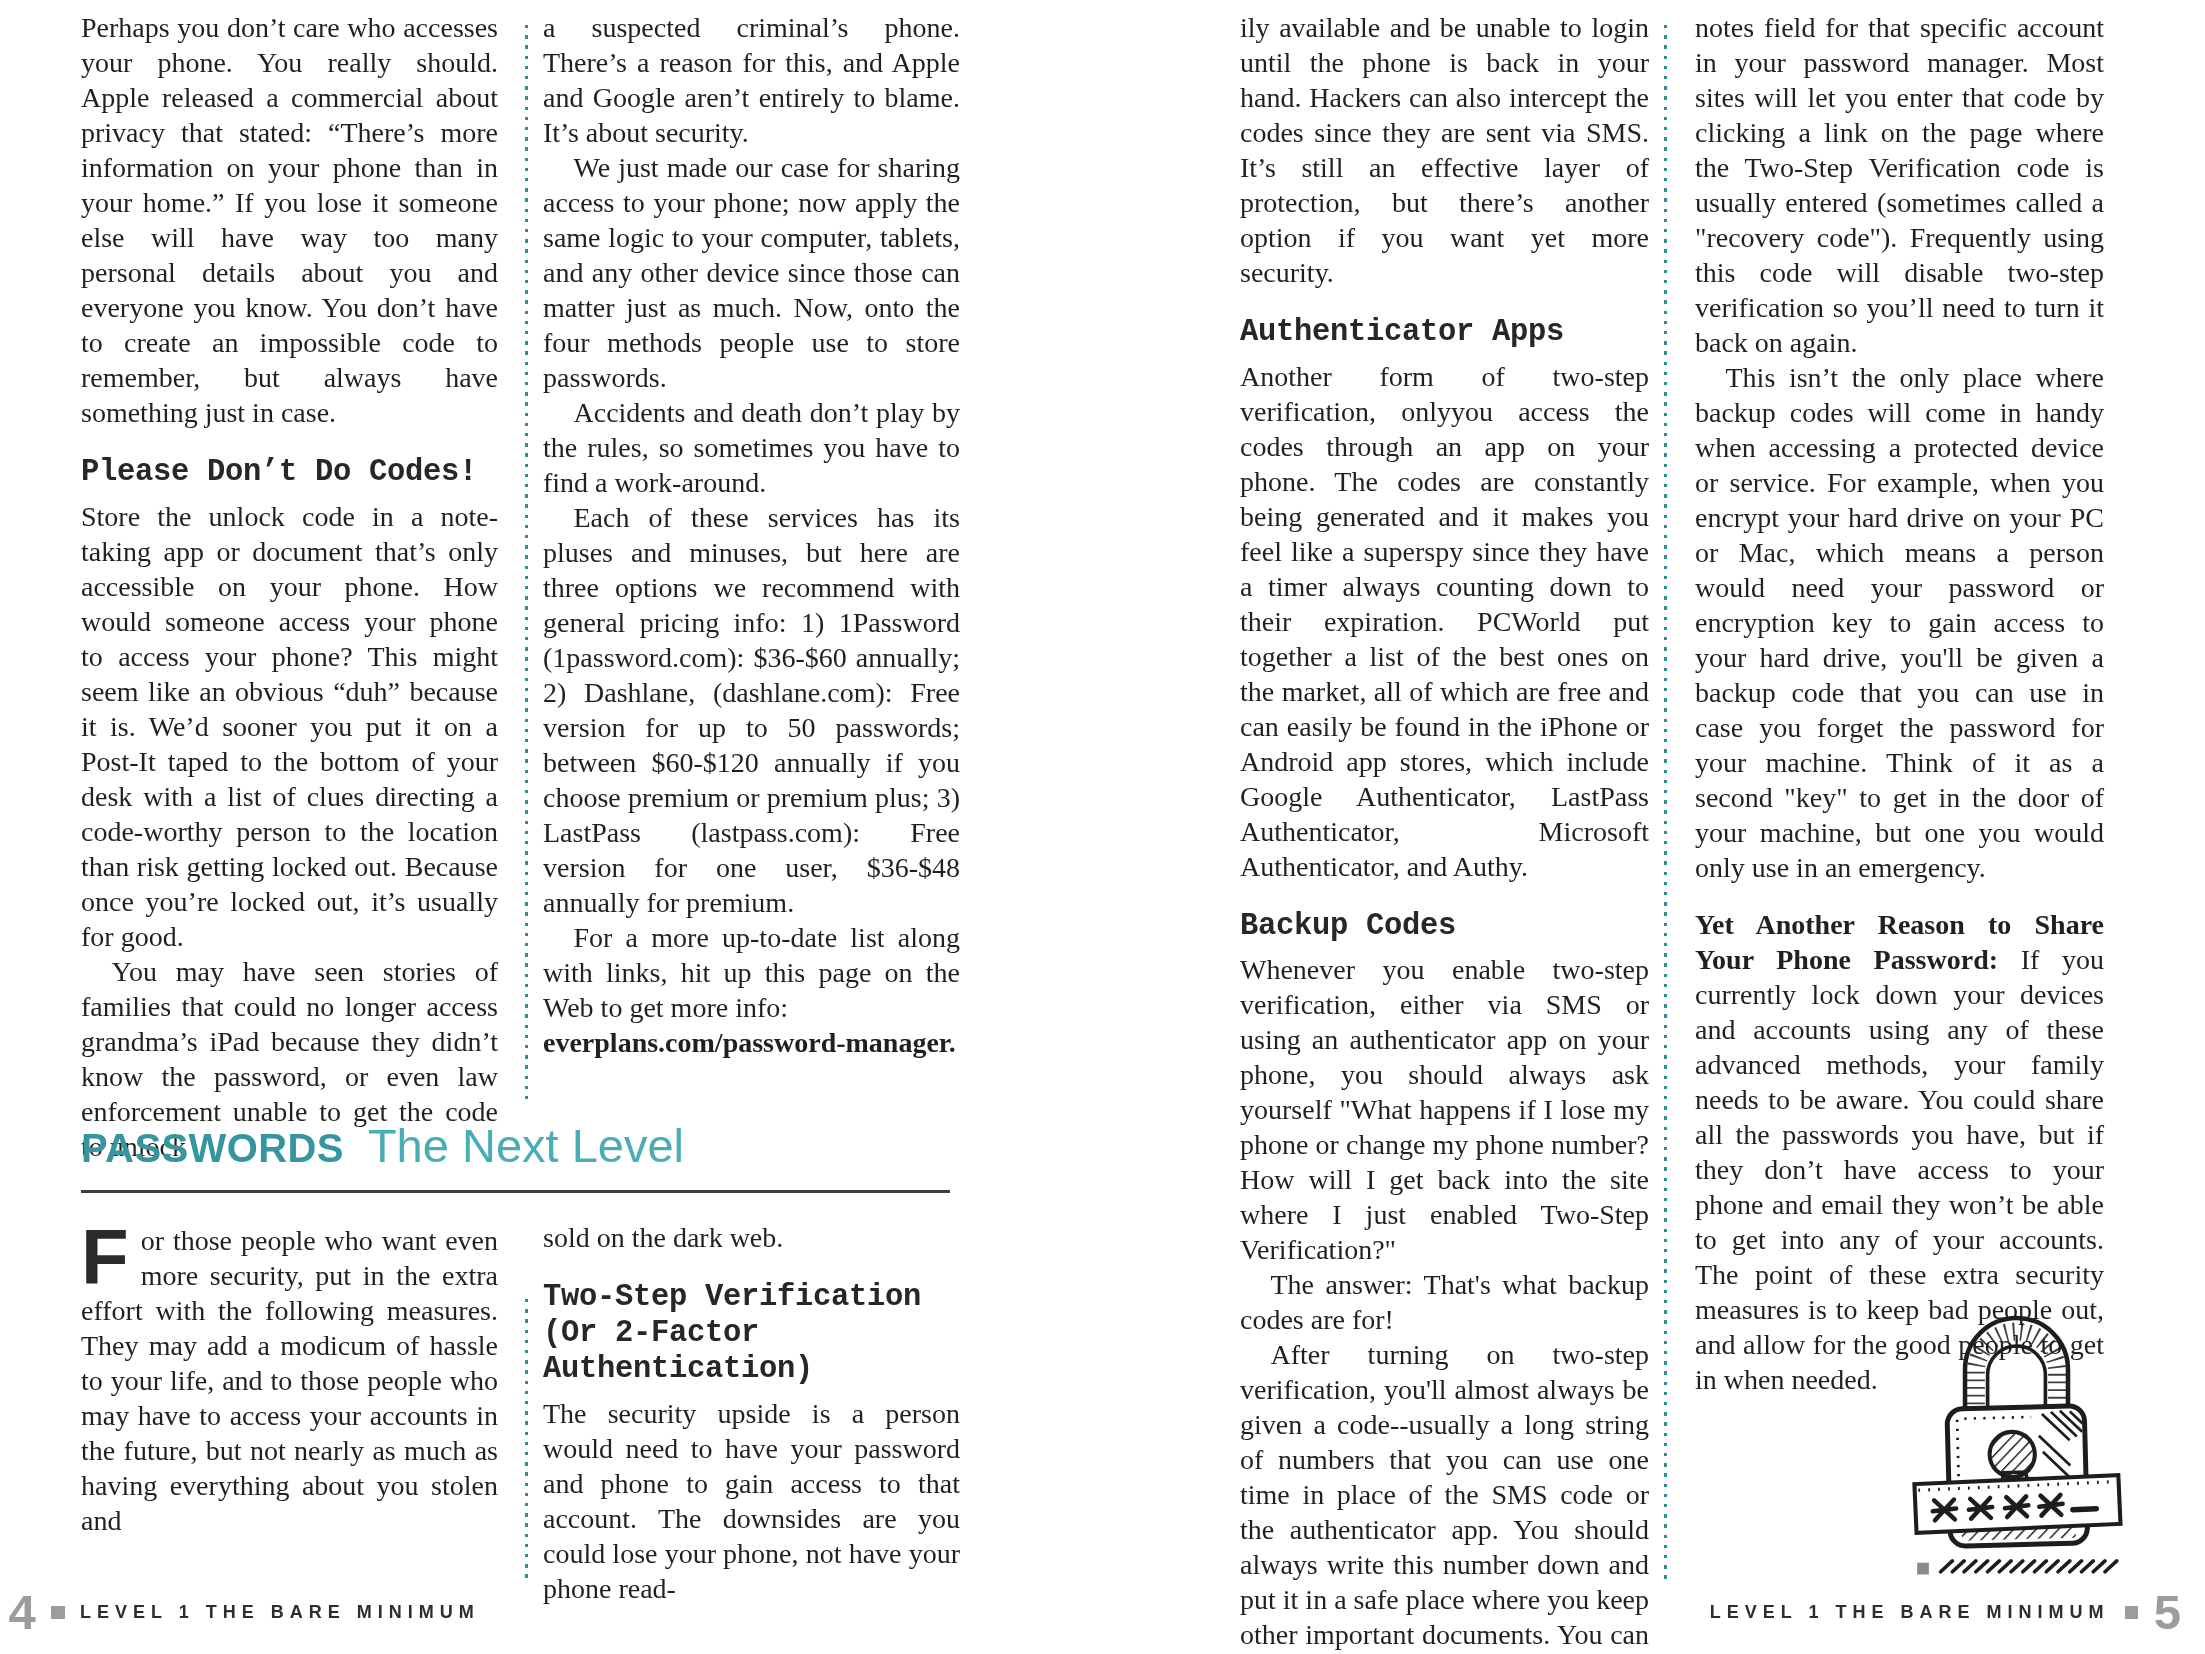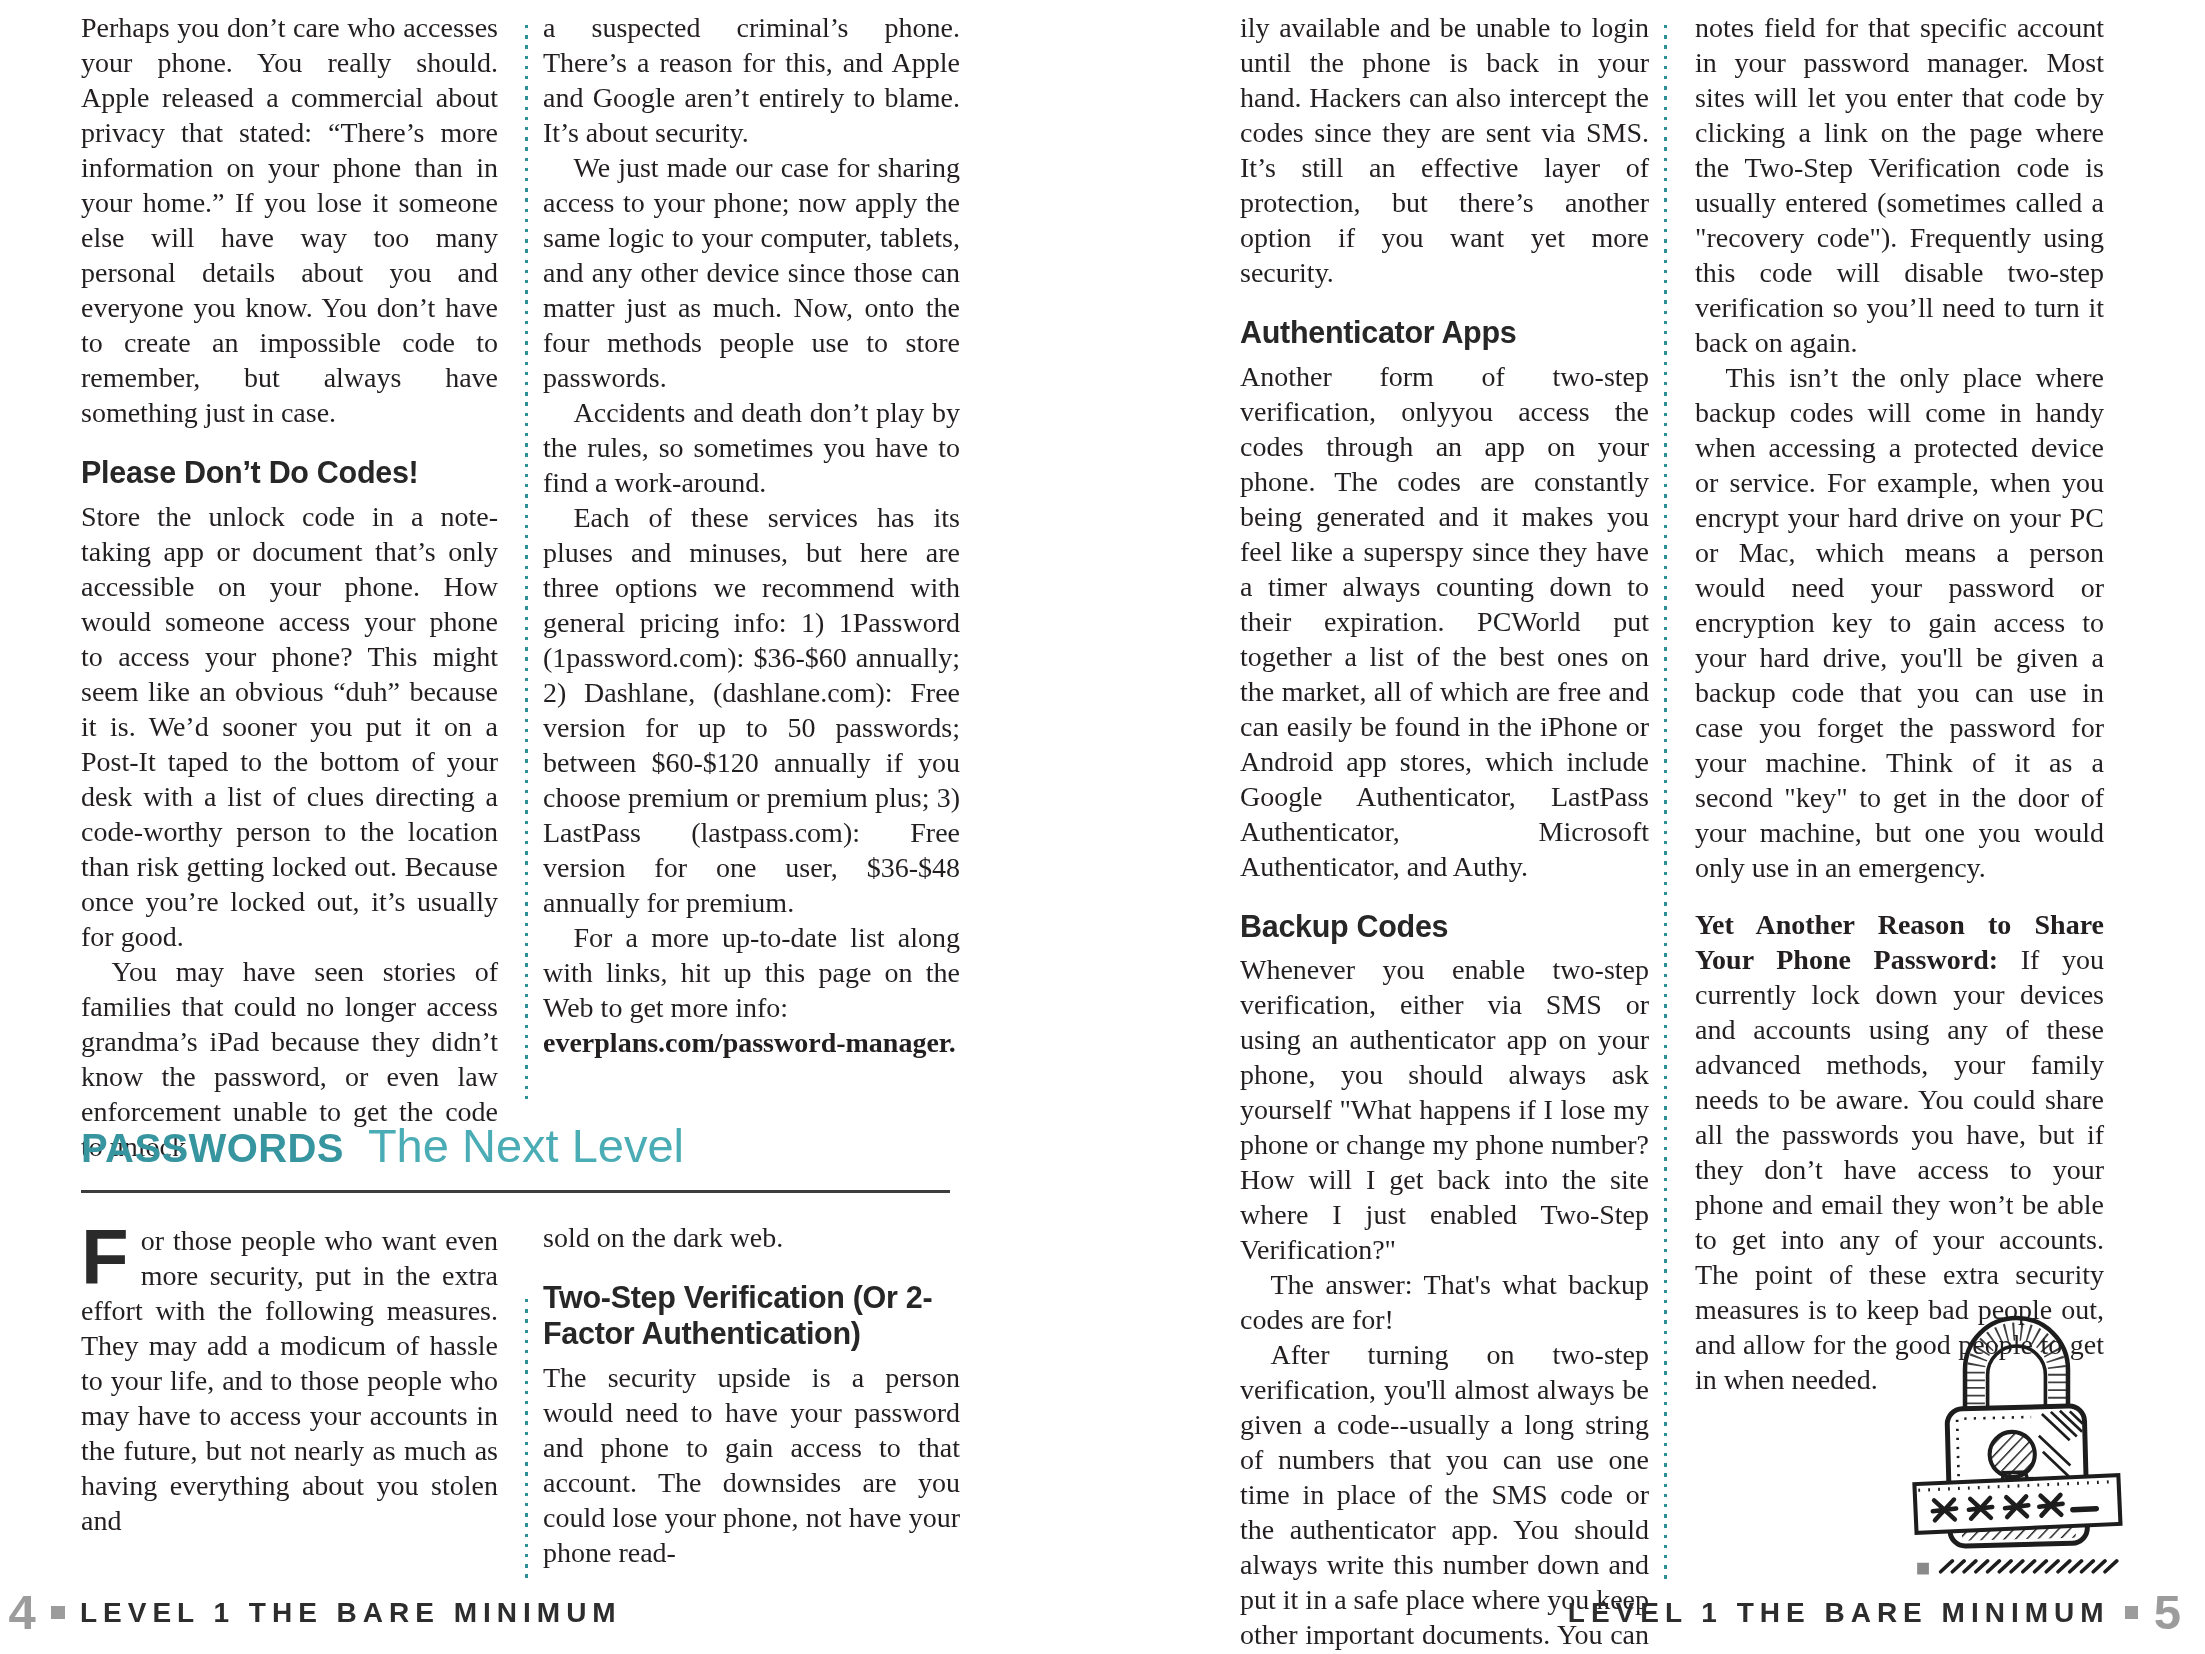--- a/index.html
+++ b/index.html
@@ -7,21 +7,21 @@
     width:2205px;height:1655px;position:relative;background:#ffffff;
     font-family:"Liberation Serif", serif;color:#231f20;overflow:hidden;
   }
   .col{
     position:absolute;text-align:justify;
     font-size:28px;line-height:35px;
   }
   .col p{margin:0;text-indent:30.5px;}
   .col p.noindent{text-indent:0;}
   .h-sans{
-    font-family:Liberation Sans, sans-serif;font-weight:700;
+    font-family:Liberation Mono, monospace;font-weight:700;
     font-size:30.5px;line-height:36px;margin:24px 0 8.5px 0;
     color:#272727;text-indent:0;text-align:left;letter-spacing:-0.3px;
   }
   .bold-line{font-weight:700;text-indent:0 !important;}
   .runin{font-weight:700;}
   .spacer-top{margin-top:22px !important;}
   .divider{
     position:absolute;width:3.4px;
     background:repeating-linear-gradient(to bottom,#2e8f97 0px,#2e8f97 3.4px,transparent 3.4px,transparent 10.2px);
   }
@@ -46,21 +46,21 @@
   }
   .footer.left{left:8.5px;}
   .footer.right{right:24px;}
   .page-num{
     font-family:"Liberation Sans", sans-serif;font-weight:800;
     font-size:49px;color:#9c9c9c;line-height:49px;
   }
   .footer-square{width:13.6px;height:13.6px;background:#9c9c9c;flex:0 0 auto;}
   .footer-label{
     font-family:"Liberation Sans", sans-serif;font-weight:700;
-    font-size:28px;letter-spacing:6px;color:#2d2d2d;white-space:nowrap;
+    font-size:18px;letter-spacing:6px;color:#2d2d2d;white-space:nowrap;
   }
   .illustration{position:absolute;left:1908px;top:1299px;}
 </style>
 </head>
 <body>
 
 <div class="col" style="left:81px;top:10.2px;width:417px;">
   <p class="noindent">Perhaps you don’t care who accesses your phone. You really should. Apple released a commercial about privacy that stated: “There’s more information on your phone than in your home.” If you lose it someone else will have way too many personal details about you and everyone you know. You don’t have to create an impossible code to remember, but always have something just in case.</p>
   <h3 class="h-sans">Please Don’t Do Codes!</h3>
   <p class="noindent">Store the unlock code in a note-taking app or document that’s only accessible on your phone. How would someone access your phone to access your phone? This might seem like an obvious “duh” because it is. We’d sooner you put it on a Post-It taped to the bottom of your desk with a list of clues directing a code-worthy person to the location than risk getting locked out. Because once you’re locked out, it’s usually for good.</p>

